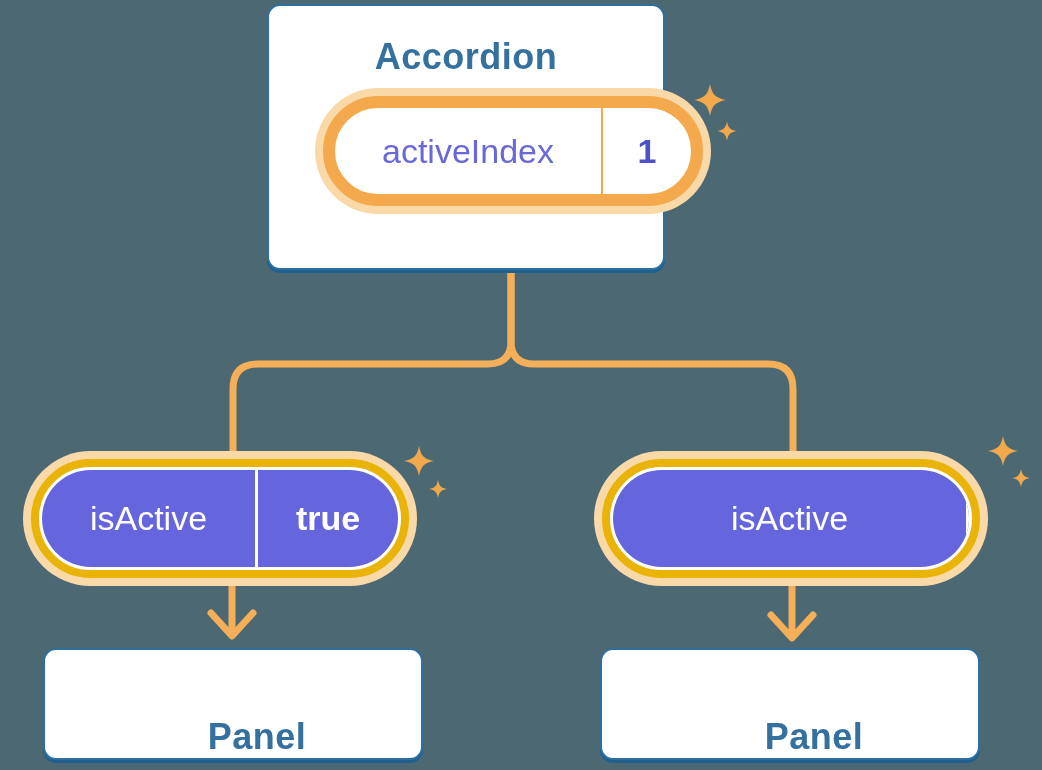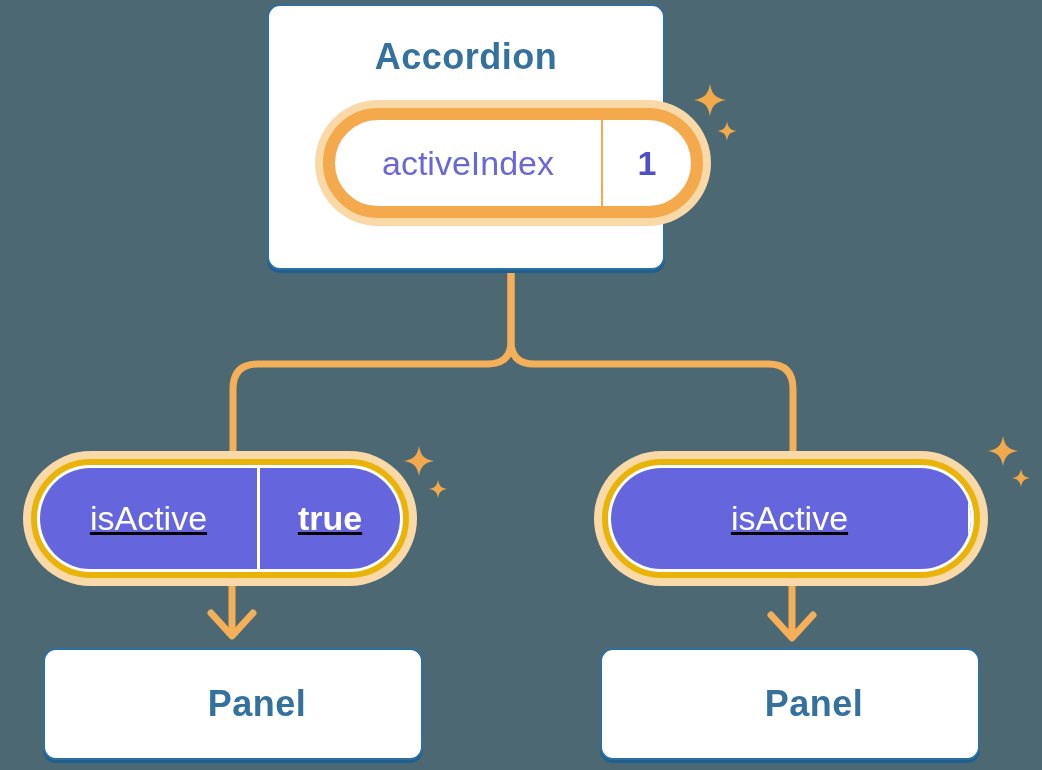--- a/index.html
+++ b/index.html
@@ -41,32 +41,32 @@
     left: 267px;
     top: 4px;
     width: 398px;
     height: 266px;
   }
   .accordion-node .node-title {
     margin-top: 30px;
   }
   .panel-node {
     display: flex;
-    align-items: center;
+    align-items: flex-end;
     justify-content: center;
     padding-left: 48px;
   }
   .panel-left  { left: 43px;  top: 648px; width: 380px; height: 112px; }
   .panel-right { left: 600px; top: 648px; width: 380px; height: 112px; }
 
   
   .state-pill {
     position: absolute;
     left: 54px;
-    top: 102px;
+    top: 90px;
     width: 380px;
     height: 110px;
     box-sizing: border-box;
     background: #FFFFFF;
     border: 12px solid #F4A94C;
     border-radius: 999px;
     box-shadow: 0 0 0 8px #FAD9A8;
     display: flex;
     align-items: stretch;
     overflow: hidden;
@@ -93,25 +93,24 @@
     font-weight: 700;
   }
 
   
   .prop-pill {
     position: absolute;
     width: 378px;
     height: 119px;
     box-sizing: border-box;
     background: #FFFFFF;
-    border: 6px solid #eab308;
+    border: 8px solid #eab308;
     border-radius: 999px;
     box-shadow: 0 0 0 8px #FAD9A8;
     padding: 3px;
-    text-decoration: underline;
   }
   .prop-pill-left  { left: 31px;  top: 459px; }
   .prop-pill-right { left: 602px; top: 459px; }
   .prop-inner {
     width: 100%;
     height: 100%;
     background: #6565DD;
     border-radius: 999px;
     display: flex;
     align-items: stretch;

